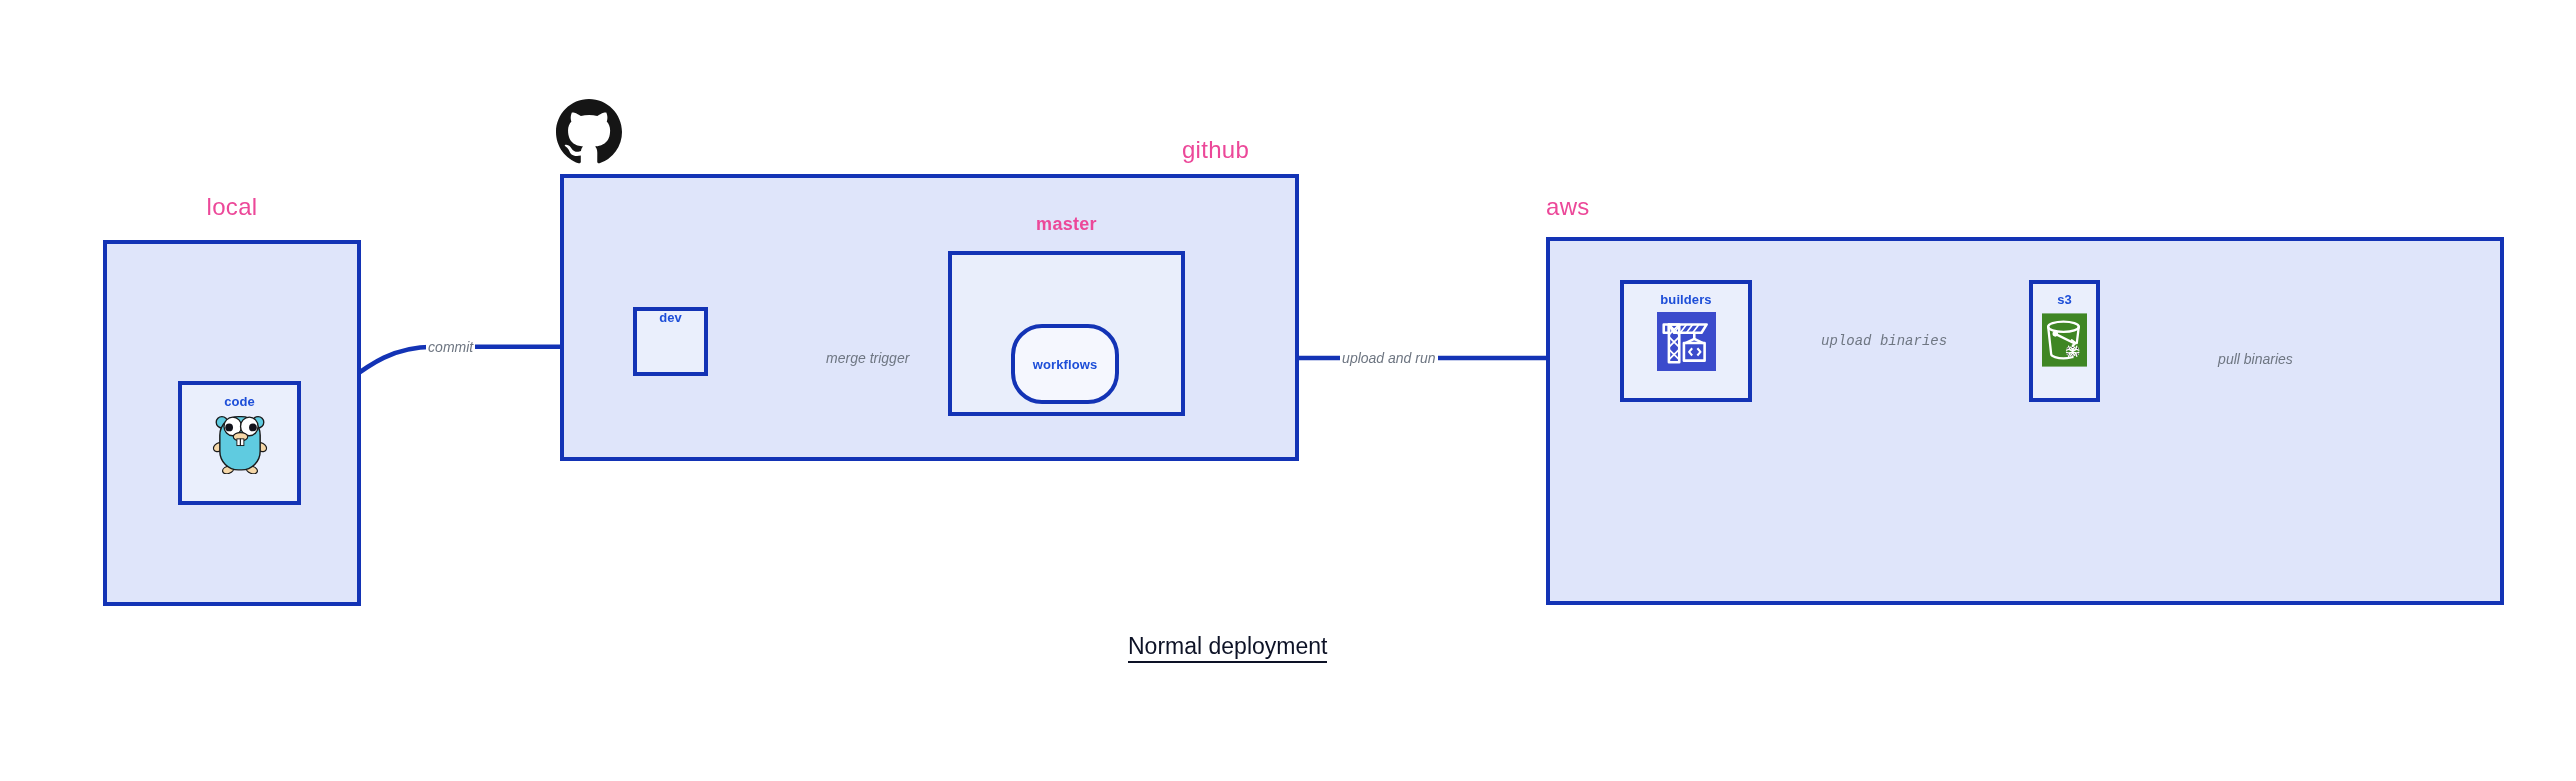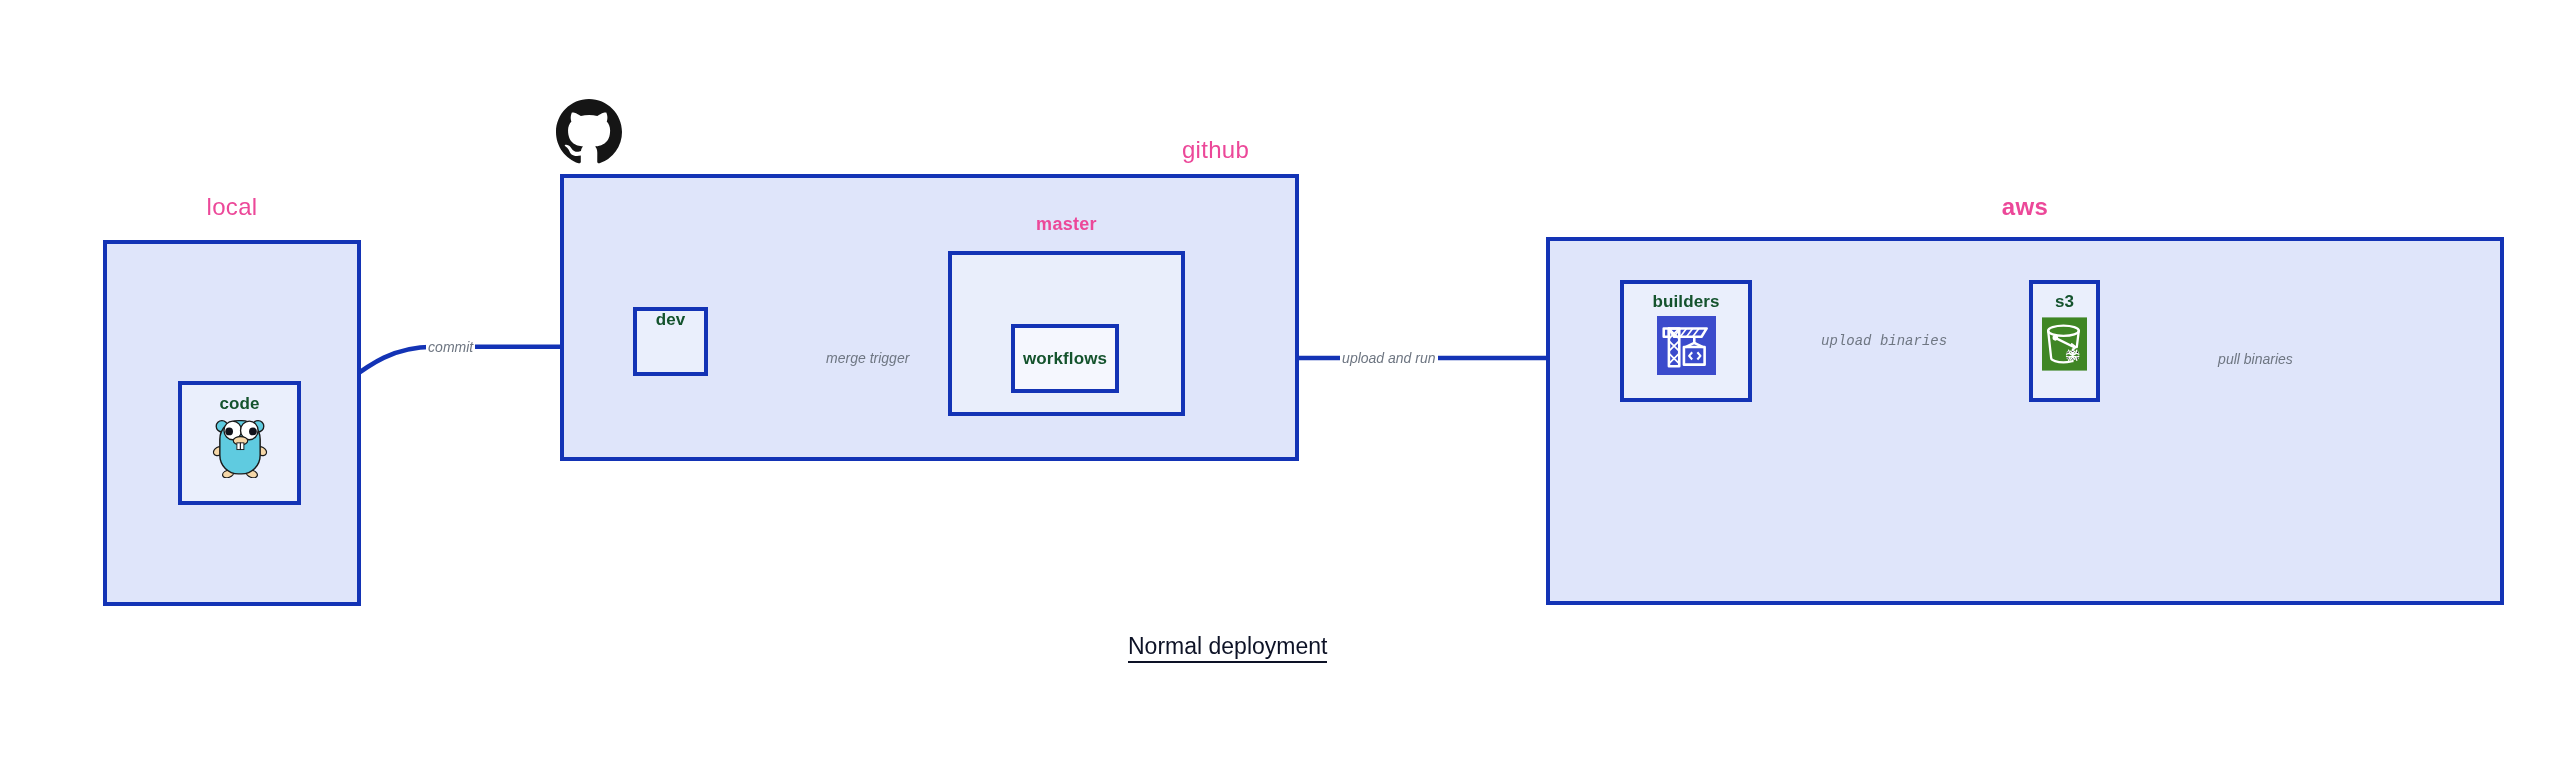--- a/index.html
+++ b/index.html
@@ -34,22 +34,22 @@
     position:absolute;
     border:4.1px solid #1333b5;
     background:#eaeffc;
     box-sizing:border-box;
     display:flex;
     flex-direction:column;
     align-items:center;
   }
   .node.white{background:#f5f7fe;}
   .node-label{
-    color:#14532d;
-    font-size:17px;
+    color:#1d4ed8;
+    font-size:13px;
     font-weight:700;
     letter-spacing:0.1px;
     white-space:nowrap;
     line-height:1;
   }
 
   
   .edge-label{
     position:absolute;
     color:#6e7682;
@@ -159,27 +159,27 @@
     <div class="node-label">dev</div>
   </div>
 
   <div class="edge-label on-light" style="left:824px;top:351px;">merge trigger</div>
 
   <div class="group-title" style="left:948px;top:215px;width:237px;text-align:center;font-size:18px;font-weight:bold;">master</div>
 
   <div class="group mid" style="left:948px;top:251px;width:237px;height:165px;">
   </div>
 
-  <div class="node white" style="left:1011px;top:324px;width:108px;height:69px;justify-content:center;">
+  <div class="node white" style="left:1011px;top:324px;width:108px;height:80px;justify-content:center;border-radius:31px;">
     <div class="node-label">workflows</div>
   </div>
 
   <div class="edge-label" style="left:1340px;top:351px;">upload and run</div>
 
-  <div class="group-title" style="left:1546px;top:195px;width:958px;text-align:center;font-weight:bold;">aws</div>
+  <div class="group-title" style="left:1546px;top:195px;width:958px;">aws</div>
 
   <div class="group" style="left:1546px;top:237px;width:958px;height:368px;">
   </div>
 
   <div class="node" style="left:1620px;top:280px;width:132px;height:122px;">
     <div class="node-label" style="margin-top:8.8px;">builders</div>
     <svg class="icon-sq" width="59" height="59" viewBox="0 0 114 114" style="margin-top:6.2px;">
       <rect x="0" y="0" width="114" height="114" fill="#3b4bcc"></rect>
       <g fill="none" stroke="#ffffff" stroke-width="5" stroke-linejoin="round">
 

